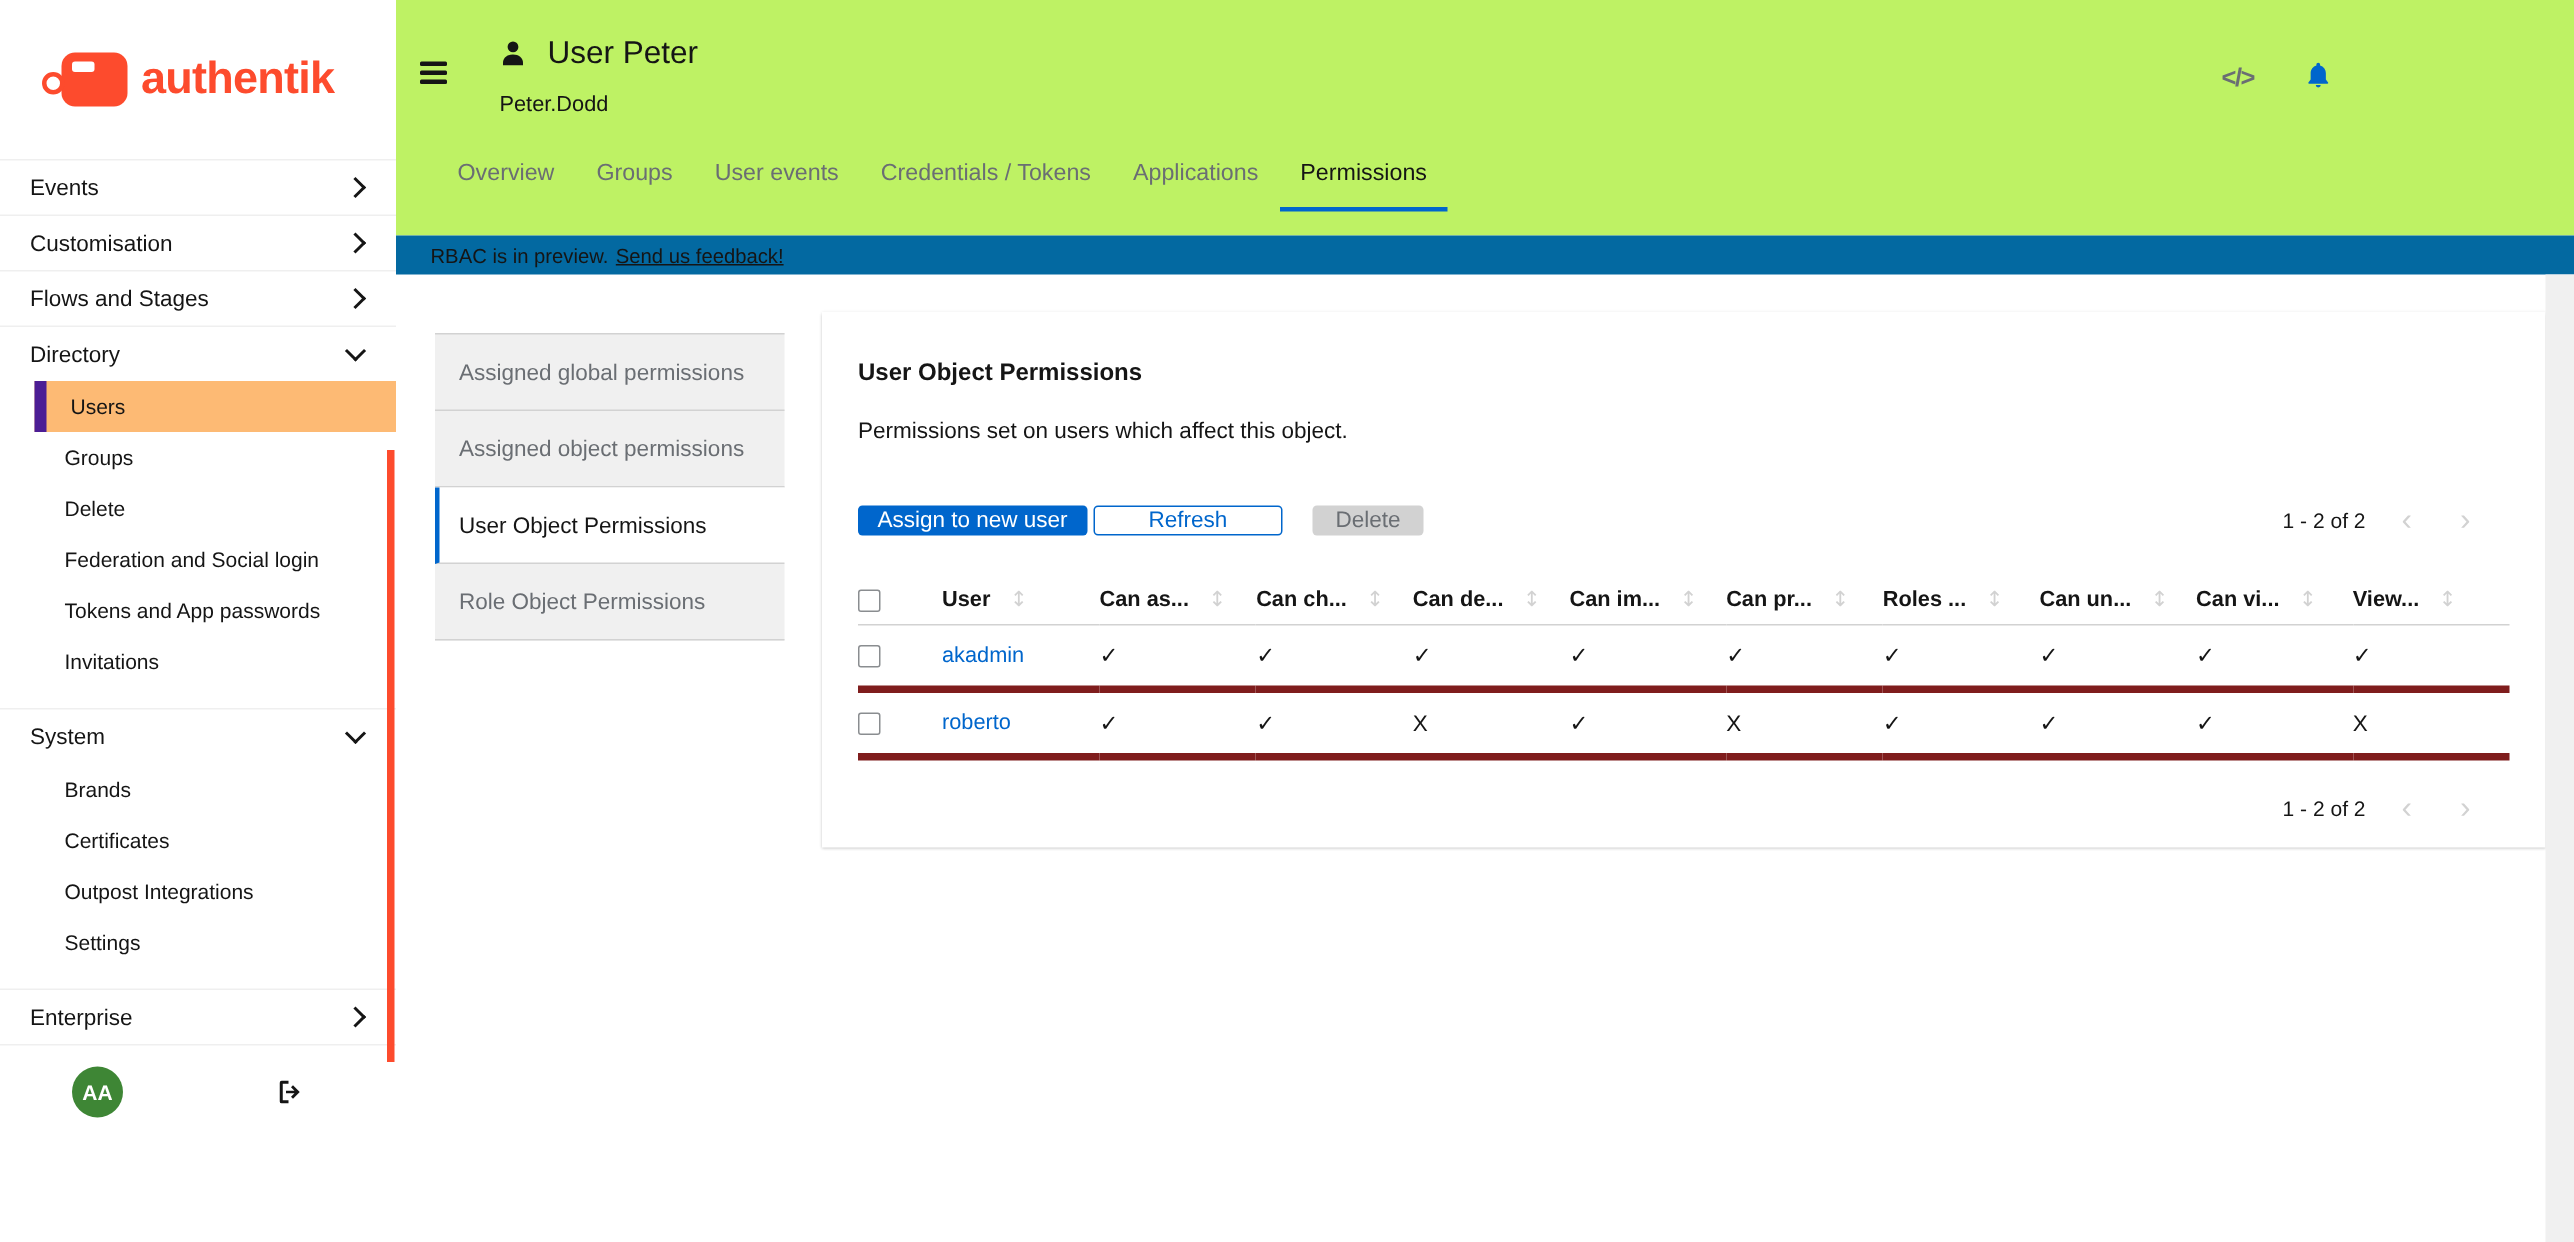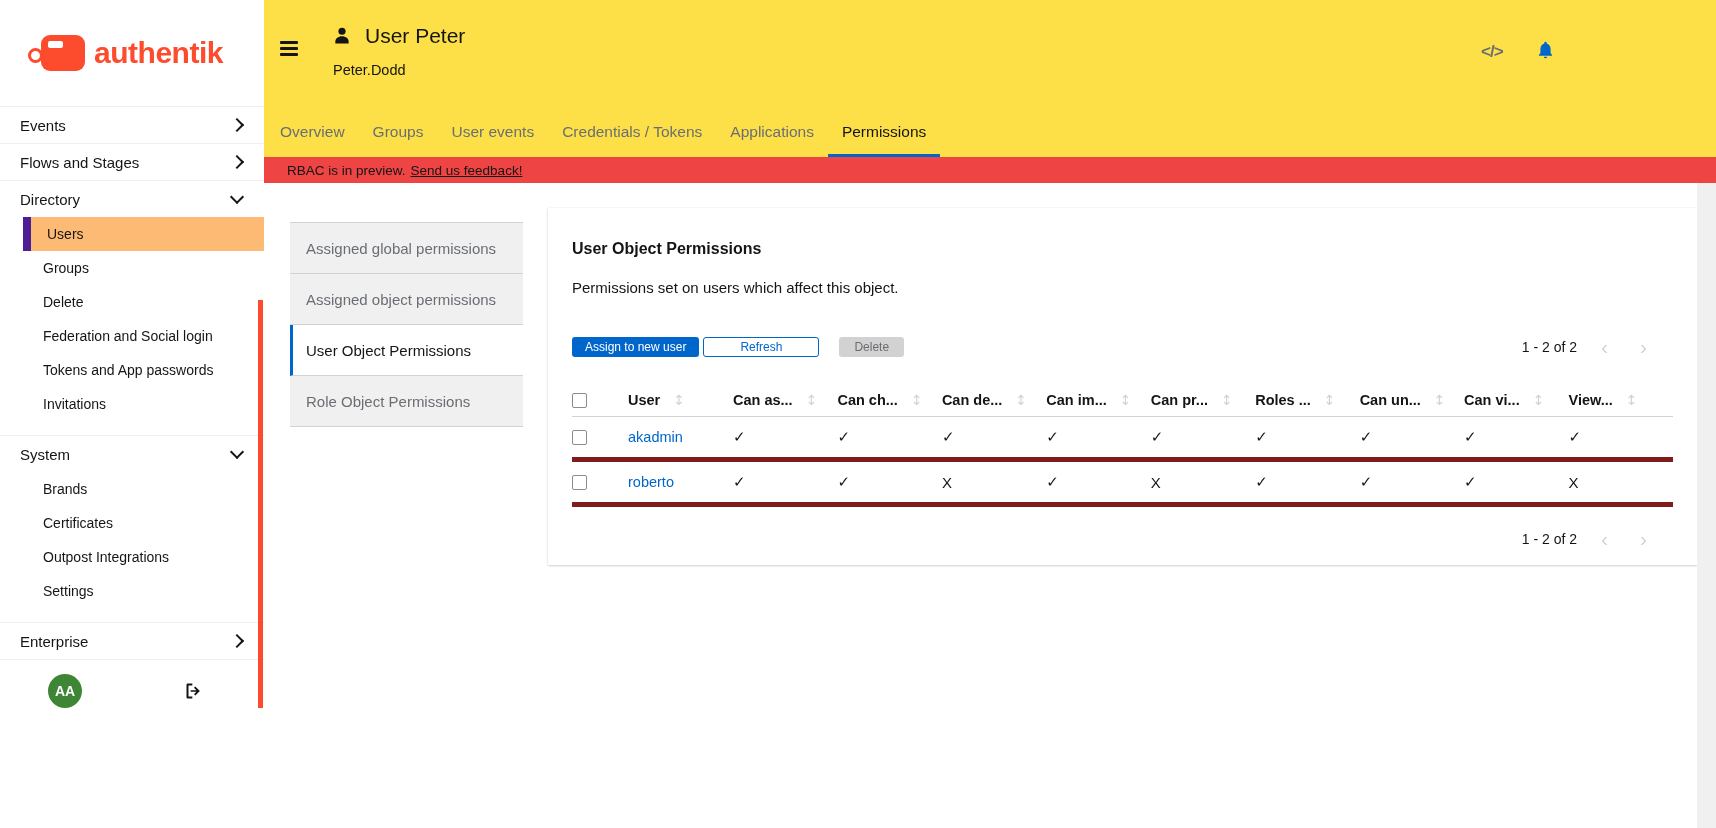--- a/index.html
+++ b/index.html
@@ -19,50 +19,50 @@
   .chev.right{transform:rotate(45deg);}
   .chev.down{transform:rotate(135deg);margin-top:-4px;}
   .nav-sub{margin-left:23px;height:34px;display:flex;align-items:center;padding-left:20px;font-size:14px;cursor:pointer;}
   .nav-sub.active{background:#fdba74;border-left:8px solid #4c1d95;padding-left:16px;}
   .nav-spacer{height:14px;}
   .sidebar-footer{border-top:1px solid #efefef;margin-top:0;height:62px;display:flex;align-items:center;justify-content:space-between;padding:0 60px 0 48px;}
   .avatar{width:34px;height:34px;border-radius:50%;background:#3e8635;color:#fff;display:flex;align-items:center;justify-content:center;font-size:14px;font-weight:bold;}
   .side-scroll{position:absolute;right:1px;top:300px;width:5px;height:408px;background:#fd4b2d;}
 
   
-  .topbar{position:absolute;left:264px;top:0;width:1452px;height:157px;background:#fde047;}
+  .topbar{position:absolute;left:264px;top:0;width:1452px;height:157px;background:#bef264;}
   .hamburger{position:absolute;left:16px;top:41px;width:18px;cursor:pointer;}
   .hamburger span{display:block;height:2.6px;background:#151515;margin-bottom:3.6px;border-radius:1px;}
   .title-row{position:absolute;left:68px;top:24px;display:flex;align-items:center;gap:13px;}
   .page-title{font-size:21px;}
   .page-subtitle{position:absolute;left:69px;top:62px;font-size:14.5px;}
   .code-icon{position:absolute;left:1217px;top:42px;font-size:17px;font-weight:700;color:#6a6e73;letter-spacing:-1px;cursor:pointer;}
   .bell{position:absolute;left:1271px;top:40px;cursor:pointer;}
 
-  .tabbar{position:absolute;left:0;bottom:0;height:50px;display:flex;padding-left:2px;text-align:center;}
+  .tabbar{position:absolute;left:0;bottom:16px;height:50px;display:flex;padding-left:27px;text-align:center;}
   .tab{padding:0 14px;display:flex;align-items:center;font-size:15.5px;color:#6a6e73;cursor:pointer;}
   .tab.active{color:#151515;box-shadow:inset 0 -3px 0 #0066cc;}
 
   
-  .banner{position:absolute;left:264px;top:157px;width:1452px;height:26px;background:#ef4444;display:flex;align-items:center;padding-left:23px;box-sizing:border-box;font-size:13.5px;color:#151515;}
+  .banner{position:absolute;left:264px;top:157px;width:1452px;height:26px;background:#0369a1;display:flex;align-items:center;padding-left:23px;box-sizing:border-box;font-size:13.5px;color:#151515;}
   .banner a{color:#151515;text-decoration:underline;margin-left:5px;cursor:pointer;}
 
   
   .subtabs{position:absolute;left:290px;top:222px;width:233px;z-index:2;}
   .subtab{height:50px;background:#f0f0f0;border-bottom:1px solid #d2d2d2;display:flex;align-items:center;padding-left:16px;font-size:15px;color:#6a6e73;cursor:pointer;}
   .subtab:first-child{border-top:1px solid #d2d2d2;}
   .subtab.active{background:#fff;border-left:3px solid #0066cc;color:#151515;padding-left:13px;}
 
   
   .card{position:absolute;left:548px;top:208px;width:1149px;height:357px;background:#fff;box-sizing:border-box;padding:24px;
         box-shadow:0 1px 2px rgba(3,3,3,0.16),0 0 2px rgba(3,3,3,0.08);}
   .card-title{margin-top:8px;font-size:16px;font-weight:bold;}
   .card-desc{margin-top:21px;font-size:15px;}
   .toolbar{margin-top:40px;display:flex;align-items:center;}
-  .btn{height:20px;display:inline-flex;align-items:center;font-size:12px;border-radius:3px;border:none;cursor:pointer;font-family:inherit;}
+  .btn{height:20px;display:inline-flex;align-items:center;font-size:15px;border-radius:3px;border:none;cursor:pointer;font-family:inherit;}
   .btn-primary{background:#0066cc;color:#fff;padding:0 13px;margin-right:4px;}
   .btn-secondary{background:#fff;color:#0066cc;border:1px solid #0066cc;padding:0 36px;margin-right:20px;}
   .btn-disabled{background:#d2d2d2;color:#6a6e73;padding:0 15px;cursor:default;}
   .toolbar-spacer{flex:1;}
   .pagination{display:flex;align-items:center;font-size:14px;margin-right:26px;}
   .pg-chev{color:#d2d2d2;font-size:21px;line-height:1;cursor:default;}
   .pg-prev{margin-left:24px;}
   .pg-next{margin-left:32px;}
 
   table.perm{margin-top:27px;width:100%;border-collapse:collapse;table-layout:fixed;}
@@ -83,20 +83,24 @@
 
   <div class="sidebar">
     <div class="logo">
       <div class="logo-mark"></div>
       <div class="logo-text">authentik</div>
     </div>
 
     <div class="nav">
       <div class="nav-group">
         <span>Events</span>
+        <span class="chev right"></span>
+      </div>
+      <div class="nav-group">
+        <span>Customisation</span>
         <span class="chev right"></span>
       </div>
       <div class="nav-group">
         <span>Flows and Stages</span>
         <span class="chev right"></span>
       </div>
       <div class="nav-group">
         <span>Directory</span>
         <span class="chev down"></span>
       </div>

